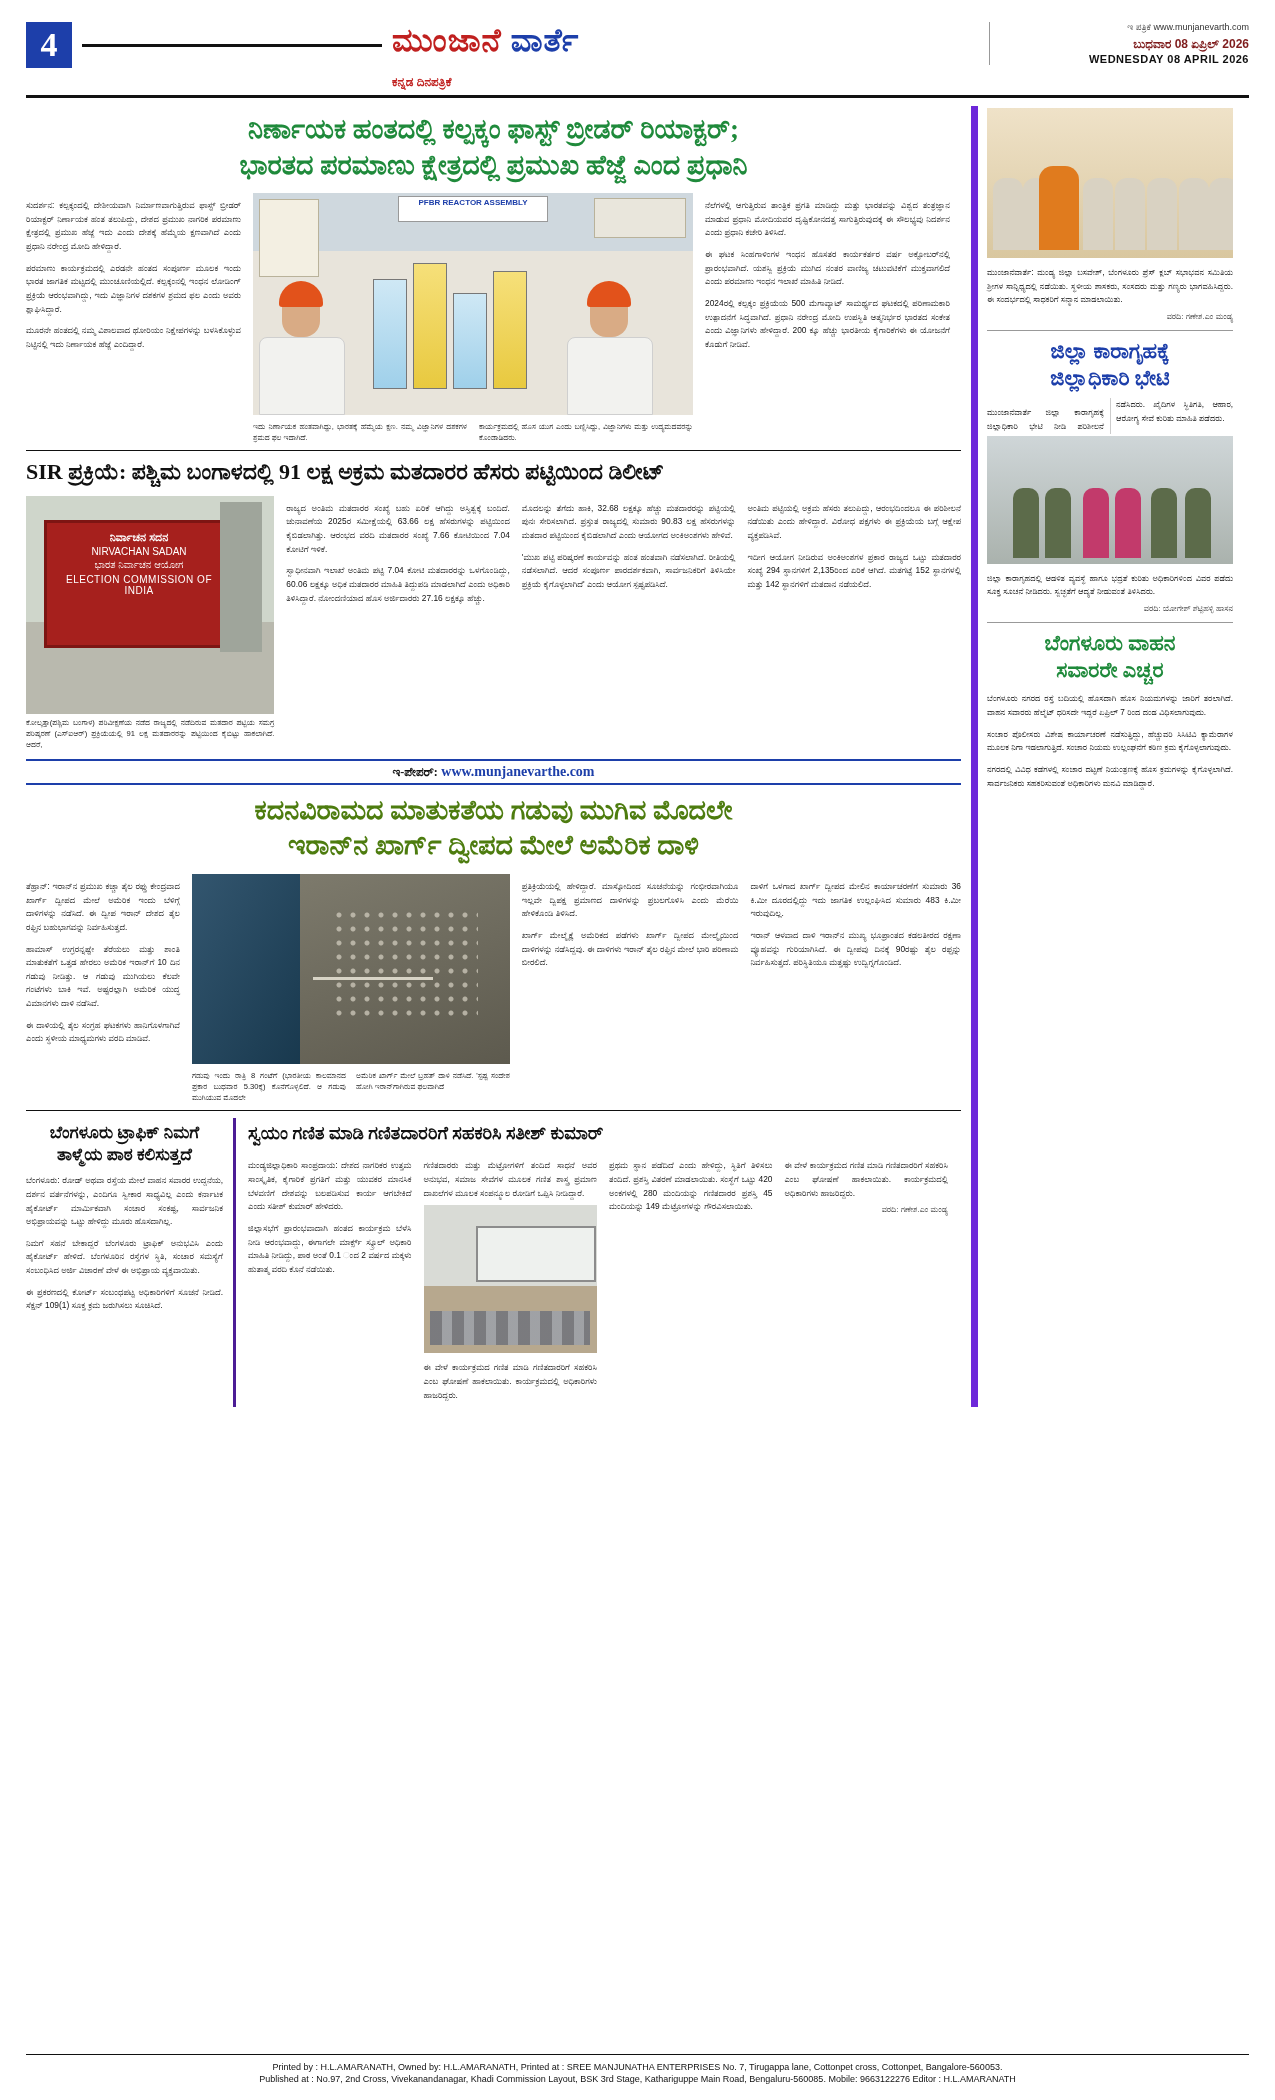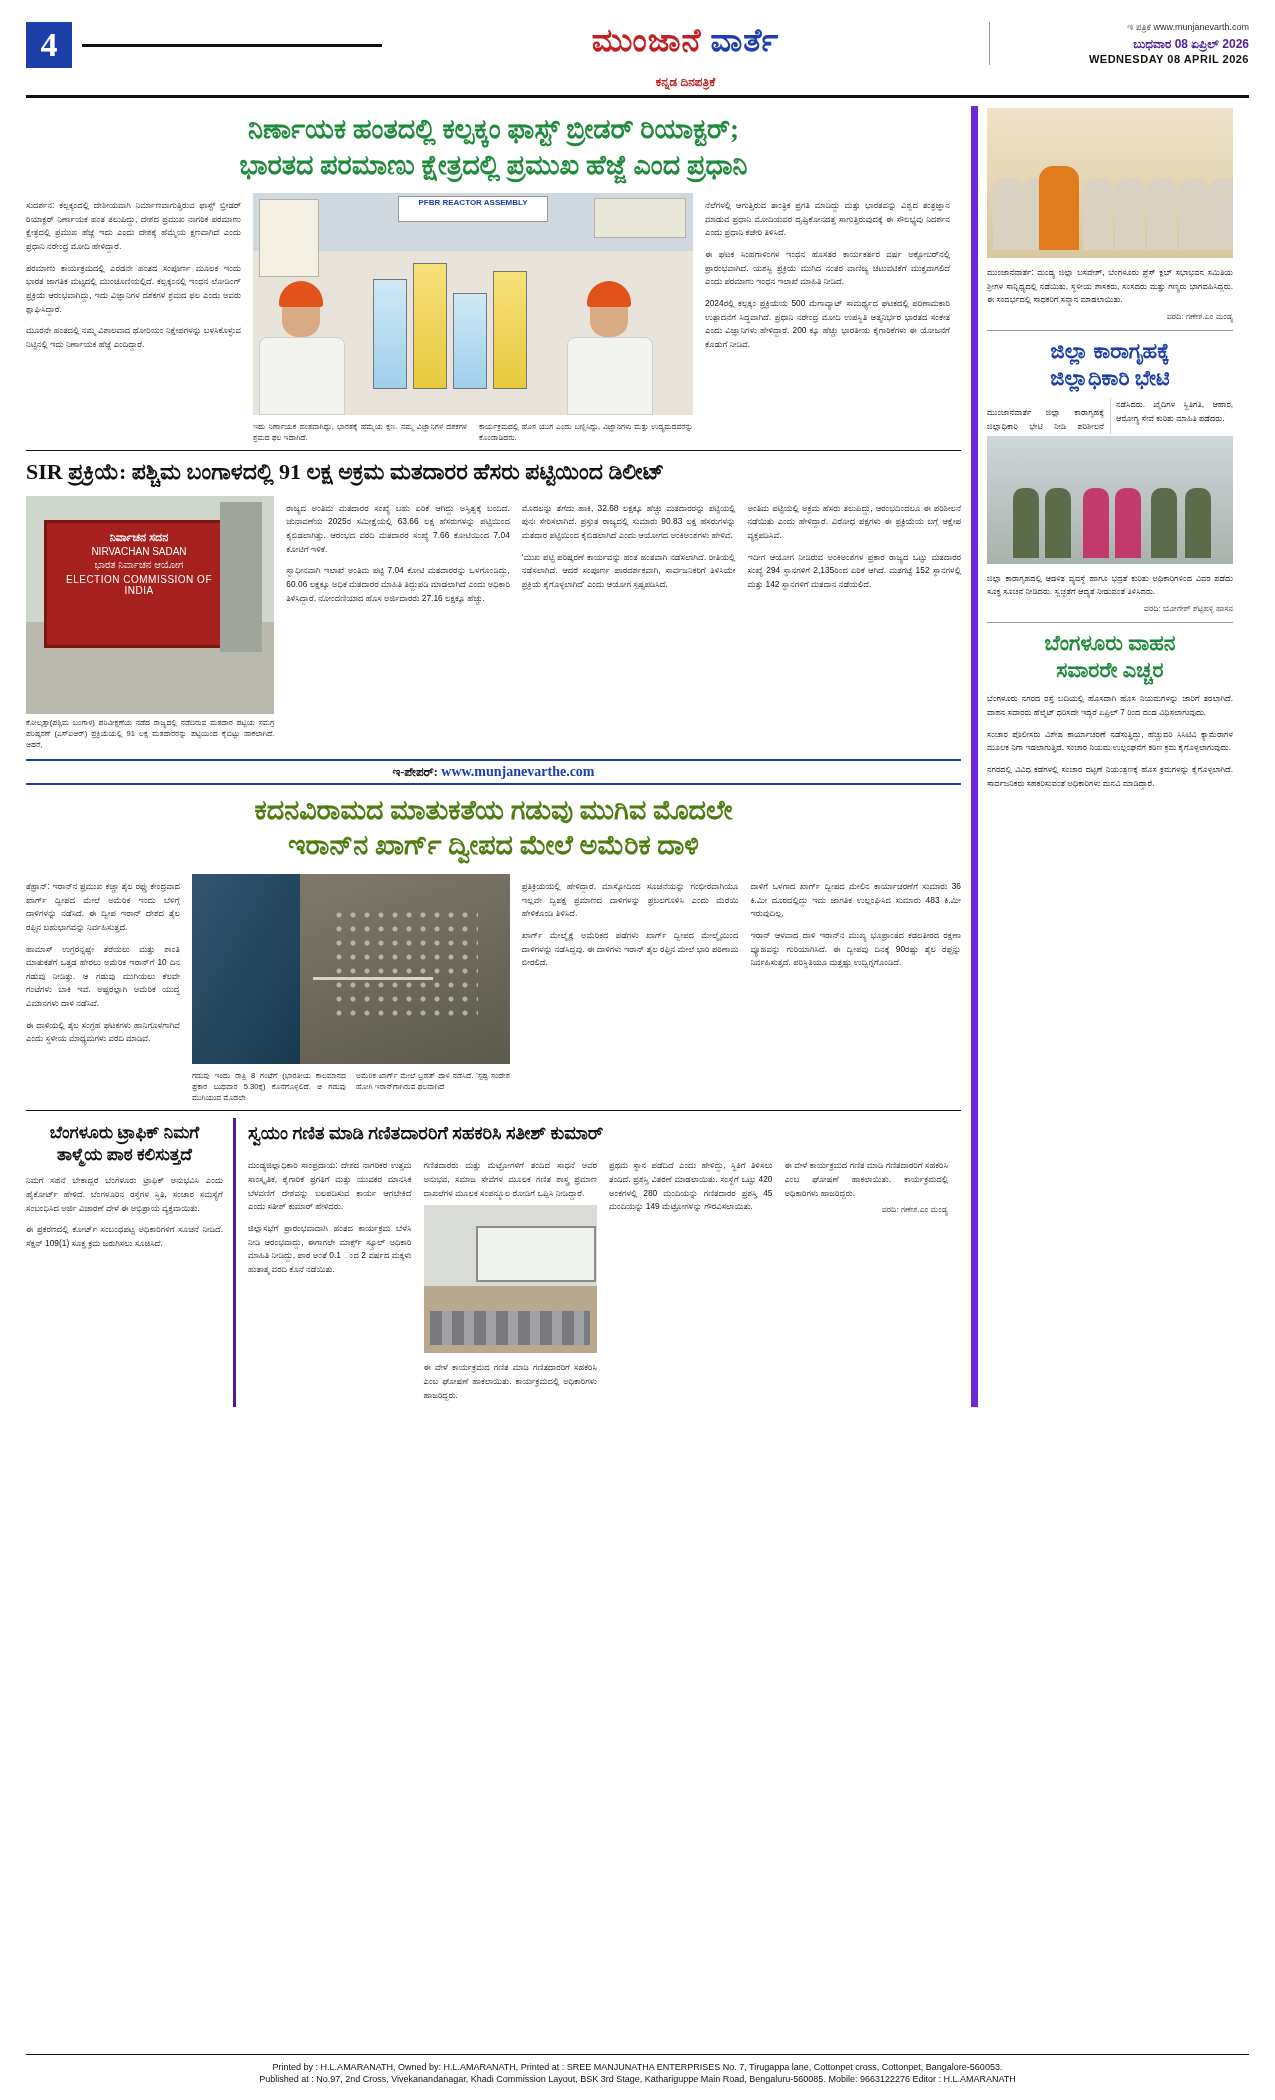--- a/index.html
+++ b/index.html
@@ -14,27 +14,27 @@
 
   
   .masthead { display:flex; align-items:flex-start; gap:10px; border-bottom:3px solid #111; padding-bottom:6px; }
   .pagenum {
     width:46px; height:46px; background:#1d3faa; color:#fff;
     font-size:34px; font-weight:bold; display:flex; align-items:center; justify-content:center;
     font-family:"Liberation Serif", serif;
   }
   .mast-rule { flex:0 0 300px; height:46px; display:flex; align-items:center; }
   .mast-rule .line { width:100%; height:3px; background:#111; }
-  .mast-title { flex:1; text-align:center; }
+  .mast-title { flex:1; }
   .mast-title .kn { font-size:32px; font-weight:bold; color:#c0201f; font-family:"Liberation Serif", serif; letter-spacing:1px; }
   .mast-title .kn .blue { color:#1d3faa; }
   .mast-title .sub { font-size:12px; color:#c0201f; margin-top:16px;font-weight:bold; }
   .mast-right { flex:0 0 260px; border-left:1px solid #999; padding-left:10px; text-align:right; }
   .mast-right .site { font-size:9px; color:#333; }
-  .mast-right .dk { font-size:12px; color:#4c1d95; font-weight:bold; margin-top:4px; }
+  .mast-right .dk { font-size:12px; color:#7f1d1d; font-weight:bold; margin-top:4px; }
   .mast-right .de { font-size:11px; font-weight:bold; color:#111; margin-top:2px; letter-spacing:.5px; }
 
   
   .body-grid { display:flex; gap:10px; margin-top:8px; }
   .col-main { width:935px; }
   .col-right { width:262px; border-left:7px solid #6d28d9; padding-left:9px; }
 
   .hl { border-top:1px solid #111; margin:7px 0; }
   .hl.thin { border-top:1px solid #999; }
 
@@ -258,20 +258,21 @@
       </div>
 
       <div class="hl"></div>
 
       <div style="display:flex; gap:12px;">
         <div style="width:210px; border-right:3px solid #4c1d95; padding-right:10px;">
           <h3 class="subhead">
             <span>ಬೆಂಗಳೂರು ಟ್ರಾಫಿಕ್ ನಿಮಗೆ</span><br>
             <span>ತಾಳ್ಮೆಯ ಪಾಠ ಕಲಿಸುತ್ತದೆ</span>
           </h3>
+          <p class="body">ಬೆಂಗಳೂರು: ರೋಡ್ ಅಥವಾ ರಸ್ತೆಯ ಮೇಲೆ ವಾಹನ ಸವಾರರ ಉದ್ದನೆಯ, ದರ್ಶನ ವರ್ತನೆಗಳನ್ನು, ಎಂದಿಗೂ ಸ್ವೀಕಾರ ಸಾಧ್ಯವಿಲ್ಲ ಎಂದು ಕರ್ನಾಟಕ ಹೈಕೋರ್ಟ್ ಮಾರ್ಮಿಕವಾಗಿ ಸಂಚಾರ ಸಂಕಷ್ಟ, ಸಾರ್ವಜನಿಕ ಅಭಿಪ್ರಾಯವನ್ನು ಒಟ್ಟು ಹೇಳಿದ್ದು ಮೂರು ಹೊಸದಾಗಿಲ್ಲ.</p>
           <p class="body">ನಿಮಗೆ ಸಹನೆ ಬೇಕಾದ್ದರೆ ಬೆಂಗಳೂರು ಟ್ರಾಫಿಕ್ ಅನುಭವಿಸಿ ಎಂದು ಹೈಕೋರ್ಟ್ ಹೇಳಿದೆ. ಬೆಂಗಳೂರಿನ ರಸ್ತೆಗಳ ಸ್ಥಿತಿ, ಸಂಚಾರ ಸಮಸ್ಯೆಗೆ ಸಂಬಂಧಿಸಿದ ಅರ್ಜಿ ವಿಚಾರಣೆ ವೇಳೆ ಈ ಅಭಿಪ್ರಾಯ ವ್ಯಕ್ತವಾಯಿತು.</p>
           <p class="body">ಈ ಪ್ರಕರಣದಲ್ಲಿ ಕೋರ್ಟ್ ಸಂಬಂಧಪಟ್ಟ ಅಧಿಕಾರಿಗಳಿಗೆ ಸೂಚನೆ ನೀಡಿದೆ. ಸೆಕ್ಷನ್ 109(1) ಸೂಕ್ತ ಕ್ರಮ ಜರುಗಿಸಲು ಸೂಚಿಸಿದೆ.</p>
         </div>
 
         <div style="width:700px;">
           <h3 class="subhead" style="text-align:left; font-size:18px;">ಸ್ವಯಂ ಗಣಿತ ಮಾಡಿ ಗಣಿತದಾರರಿಗೆ ಸಹಕರಿಸಿ ಸತೀಶ್ ಕುಮಾರ್</h3>
           <div style="display:flex; gap:12px;">
             <div style="width:165px;">
               <p class="body">ಮಂಡ್ಯಜಿಲ್ಲಾಧಿಕಾರಿ ಸಾಂಪ್ರದಾಯ: ದೇಶದ ನಾಗರಿಕರ ಉತ್ತಮ ಸಾಂಸ್ಕೃತಿಕ, ಕೈಗಾರಿಕೆ ಪ್ರಗತಿಗೆ ಮತ್ತು ಯುವಕರ ಮಾನಸಿಕ ಬೆಳವಣಿಗೆ ದೇಶವನ್ನು ಬಲಪಡಿಸುವ ಕಾರ್ಯ ಆಗಬೇಕಿದೆ ಎಂದು ಸತೀಶ್ ಕುಮಾರ್ ಹೇಳಿದರು.</p>
               <p class="body">ಜಿಲ್ಲಾಸಭೆಗೆ ಪ್ರಾರಂಭವಾದಾಗಿ ಹಂತದ ಕಾರ್ಯಕ್ರಮ ಬೆಳೆಸಿ ನೀಡಿ ಆರಂಭವಾದ್ದು, ಈಗಾಗಲೇ ಮಾರ್ಕ್ಸ್ ಸ್ಕ್ರೂಲ್ ಅಧಿಕಾರಿ ಮಾಹಿತಿ ನೀಡಿದ್ದು, ಪಾಠ ಅಂತೆ 0.1 ಂದ 2 ವರ್ಷದ ಮಕ್ಕಳು ಹುತಾತ್ಮ ವರದಿ ಕೊನೆ ನಡೆಯಿತು.</p>

